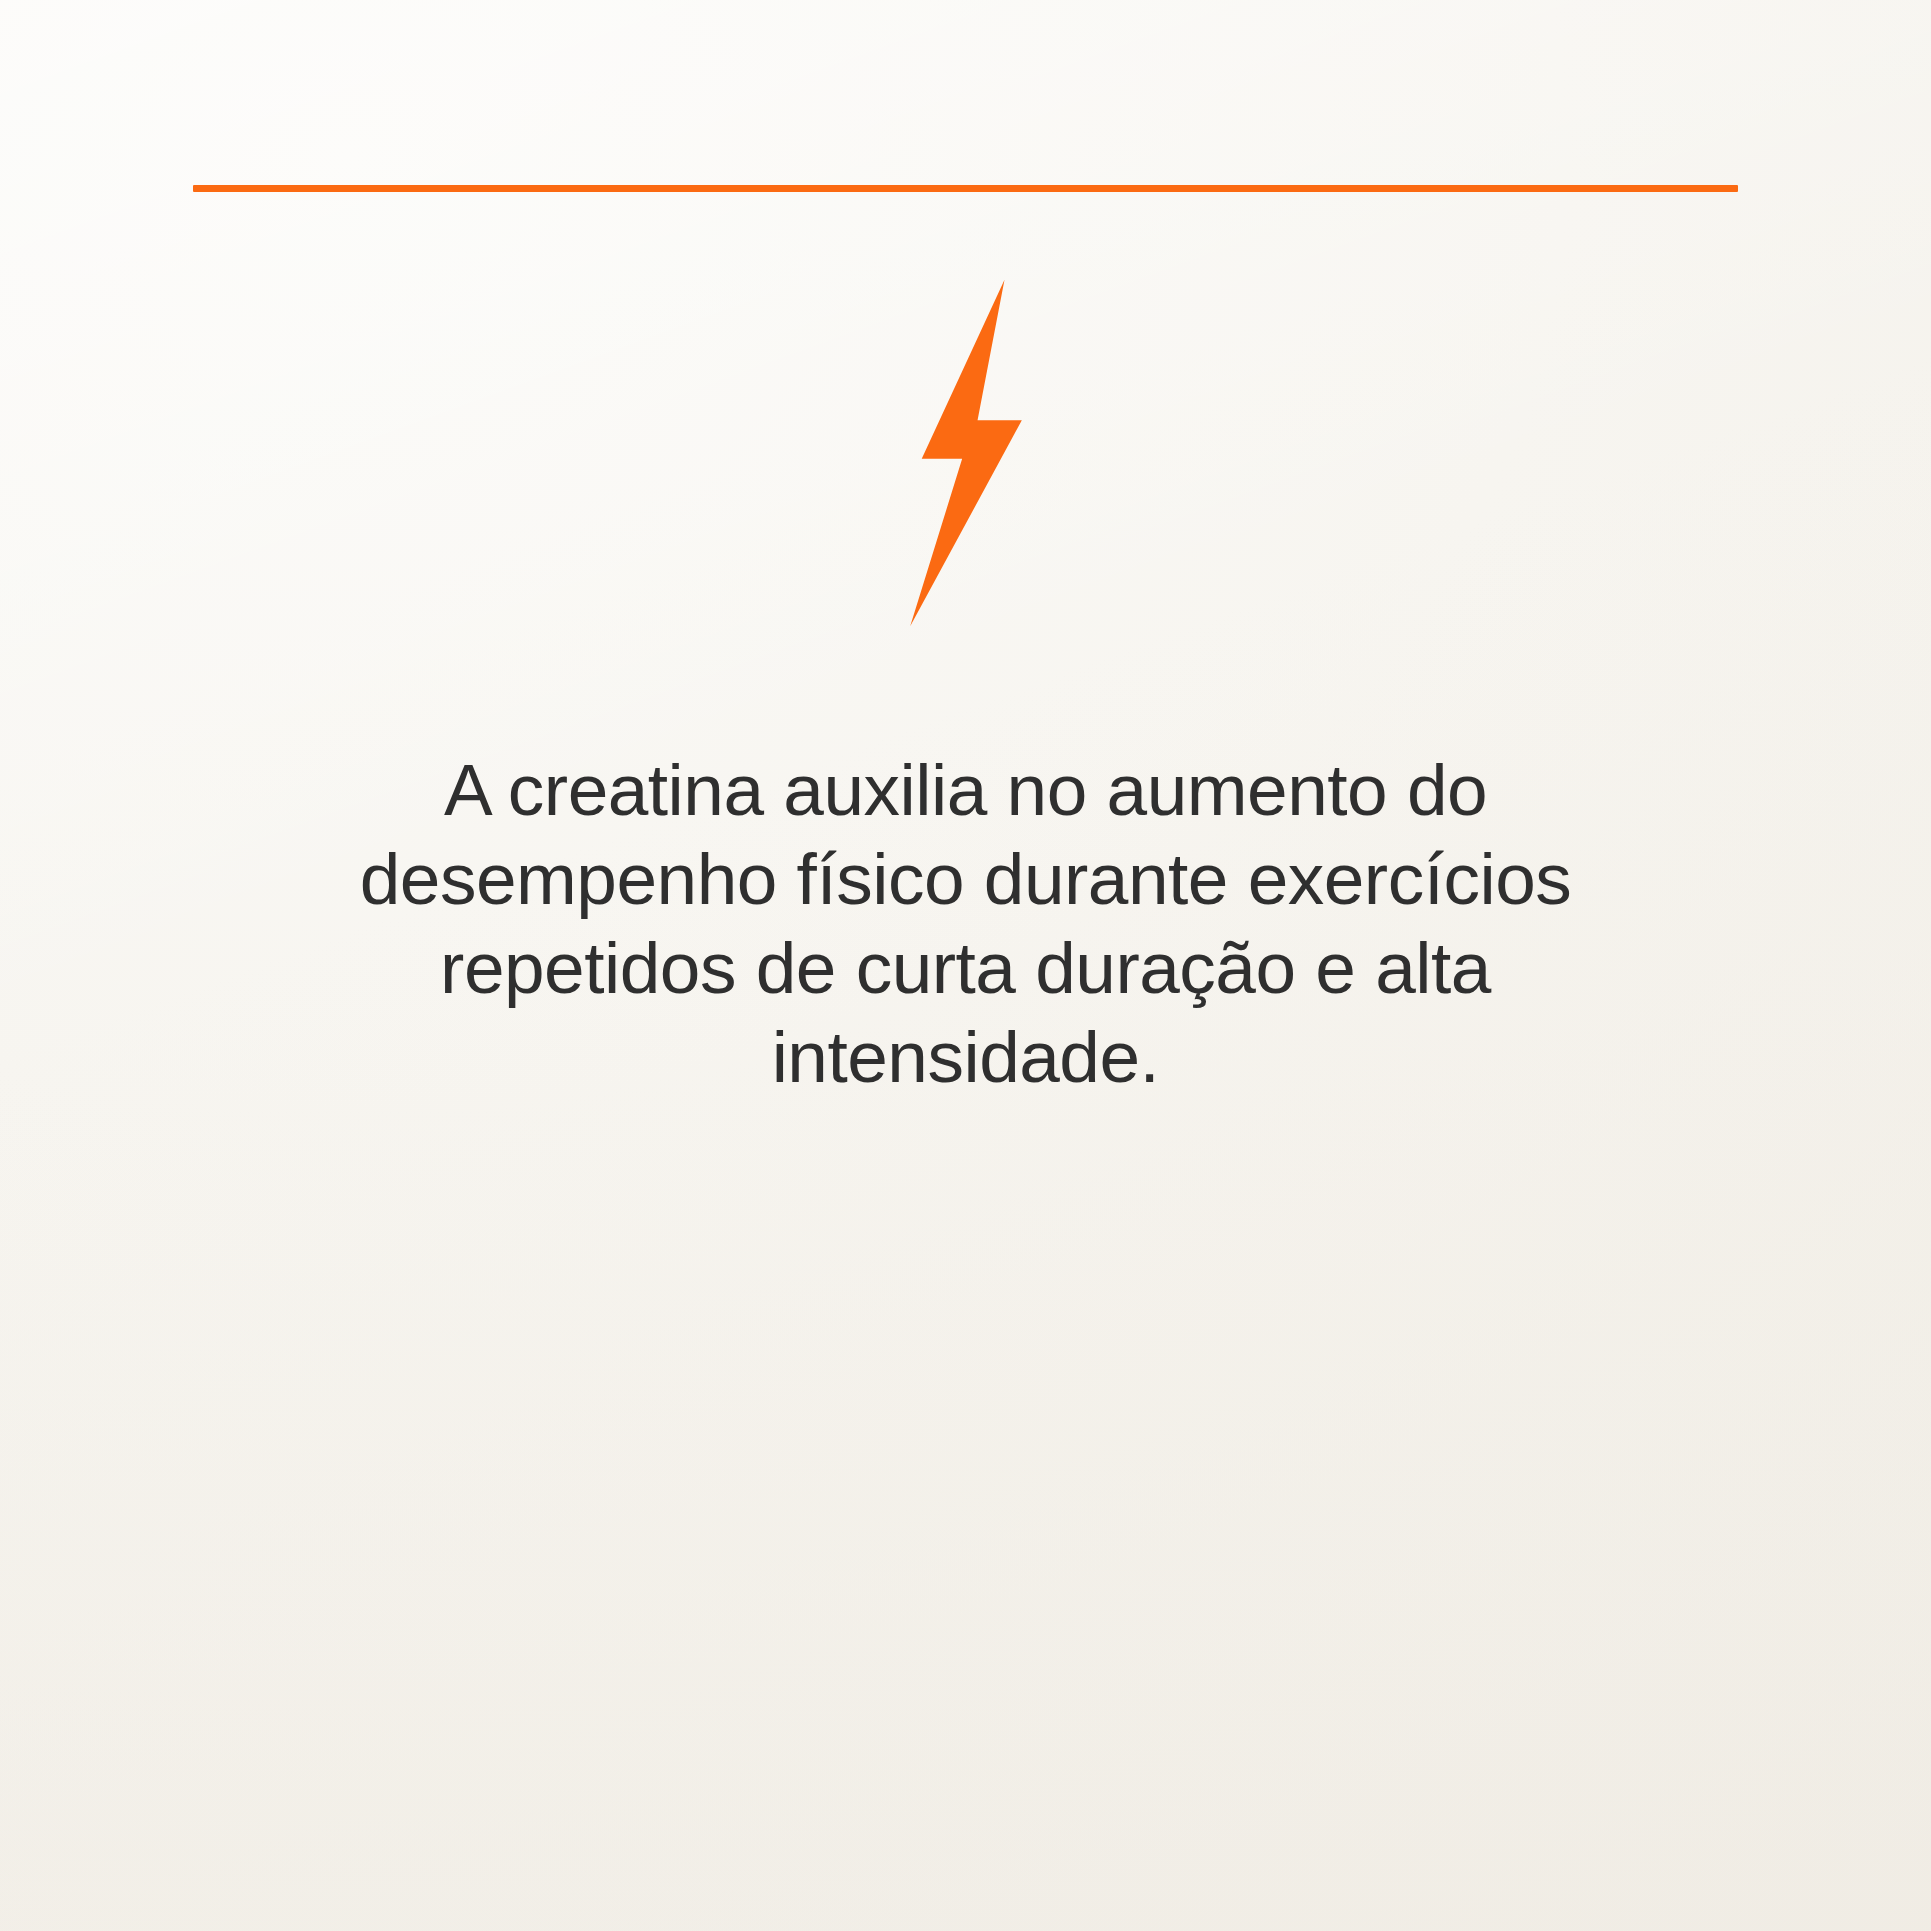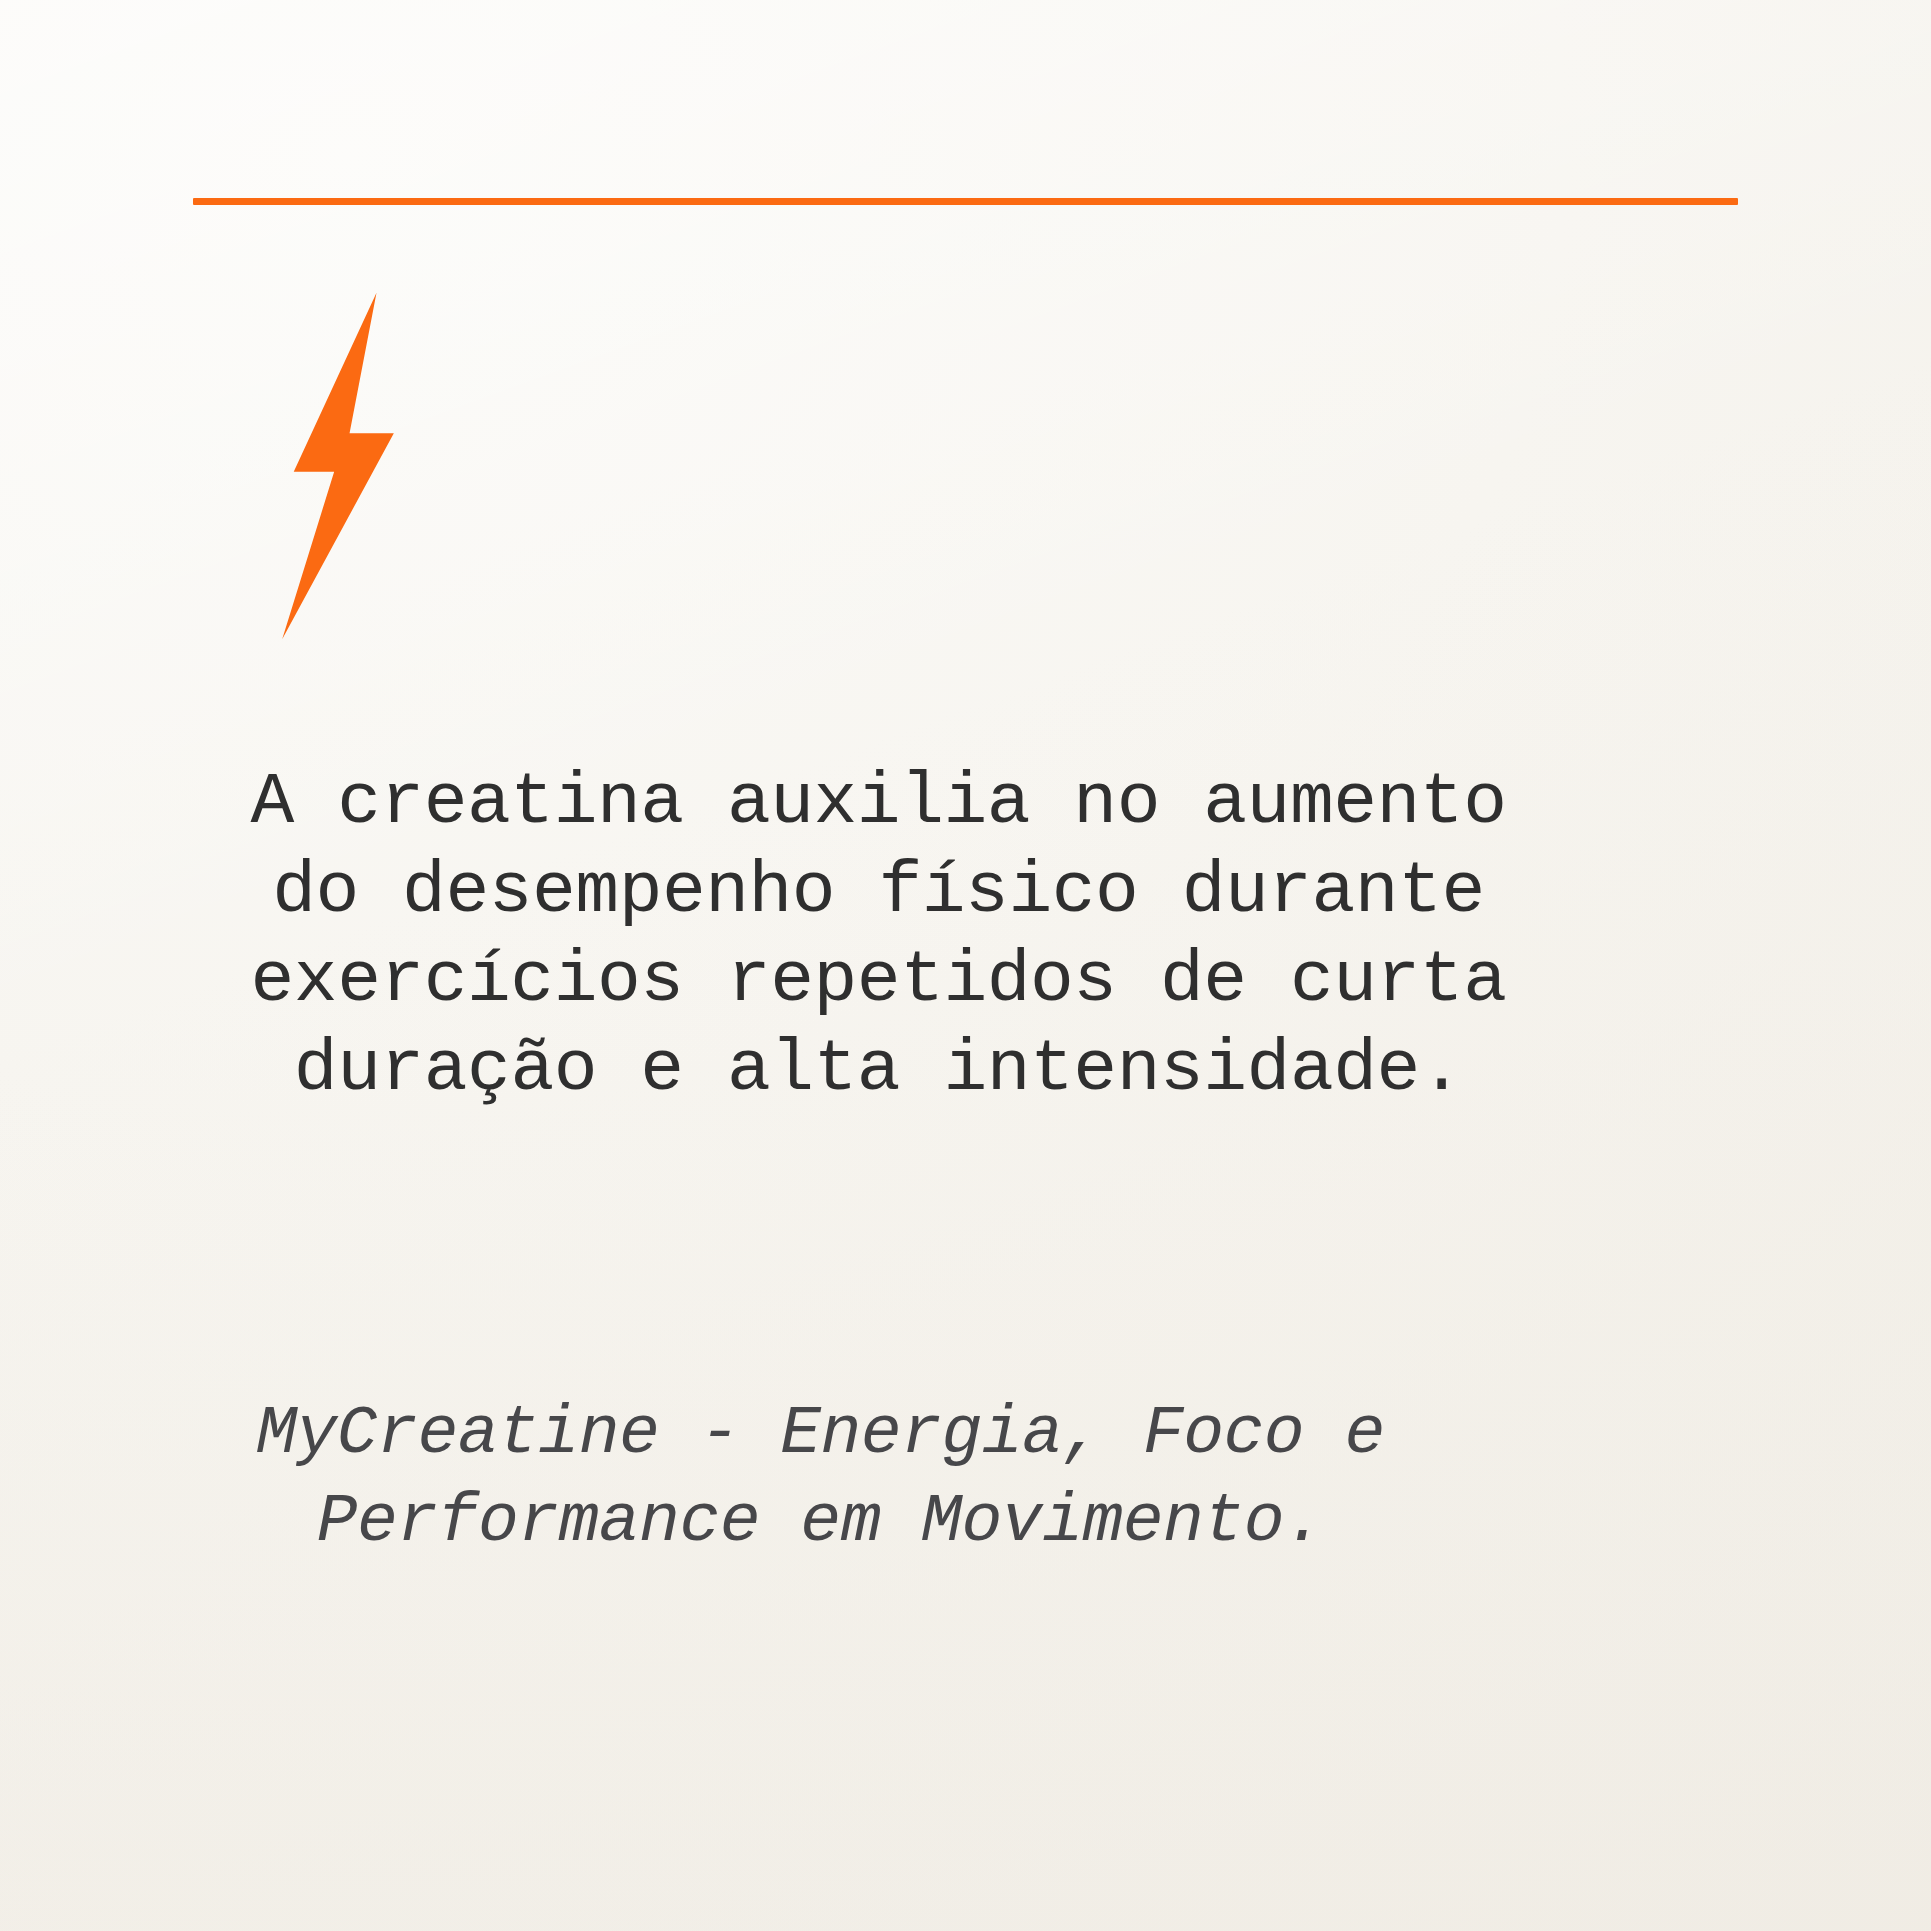--- a/index.html
+++ b/index.html
@@ -33,25 +33,24 @@
     position: absolute;
     inset: 0;
     pointer-events: none;
     background: linear-gradient(160deg, rgba(255,255,255,0.55) 0%, rgba(255,255,255,0) 40%, rgba(238,233,224,0.45) 100%);
   }
 
   .inner {
     position: relative;
     z-index: 2;
     width: 1545px;
-    margin: 13px auto;
+    margin: 0 auto;
     display: flex;
     flex-direction: column;
-    align-items: flex-start;
-    font-family: Liberation Mono, monospace;
+    align-items: center;
   }
 
   .rule {
     width: 1545px;
     height: 6.8px;
     background: #fb6a12;
     margin-top: 185px;
     border-radius: 1px;
   }
 
@@ -101,17 +100,16 @@
     <div class="rule"></div>
 
     <div class="bolt-wrap">
       <svg viewBox="0 0 160 360" xmlns="http://www.w3.org/2000/svg" aria-hidden="true">
         <polygon points="120,0 34,186 76,186 22,360 138,146 92,146" fill="#fb6a12"></polygon>
       </svg>
     </div>
 
     <p class="headline">A creatina auxilia no aumento do desempenho físico durante exercícios repetidos de curta duração e alta intensidade.</p>
 
-    <p class="tagline">MyCreatine - Energia, Foco e Performance em Movimento.</p>
 
   </div>
 </div>
 
 
 </body></html>

